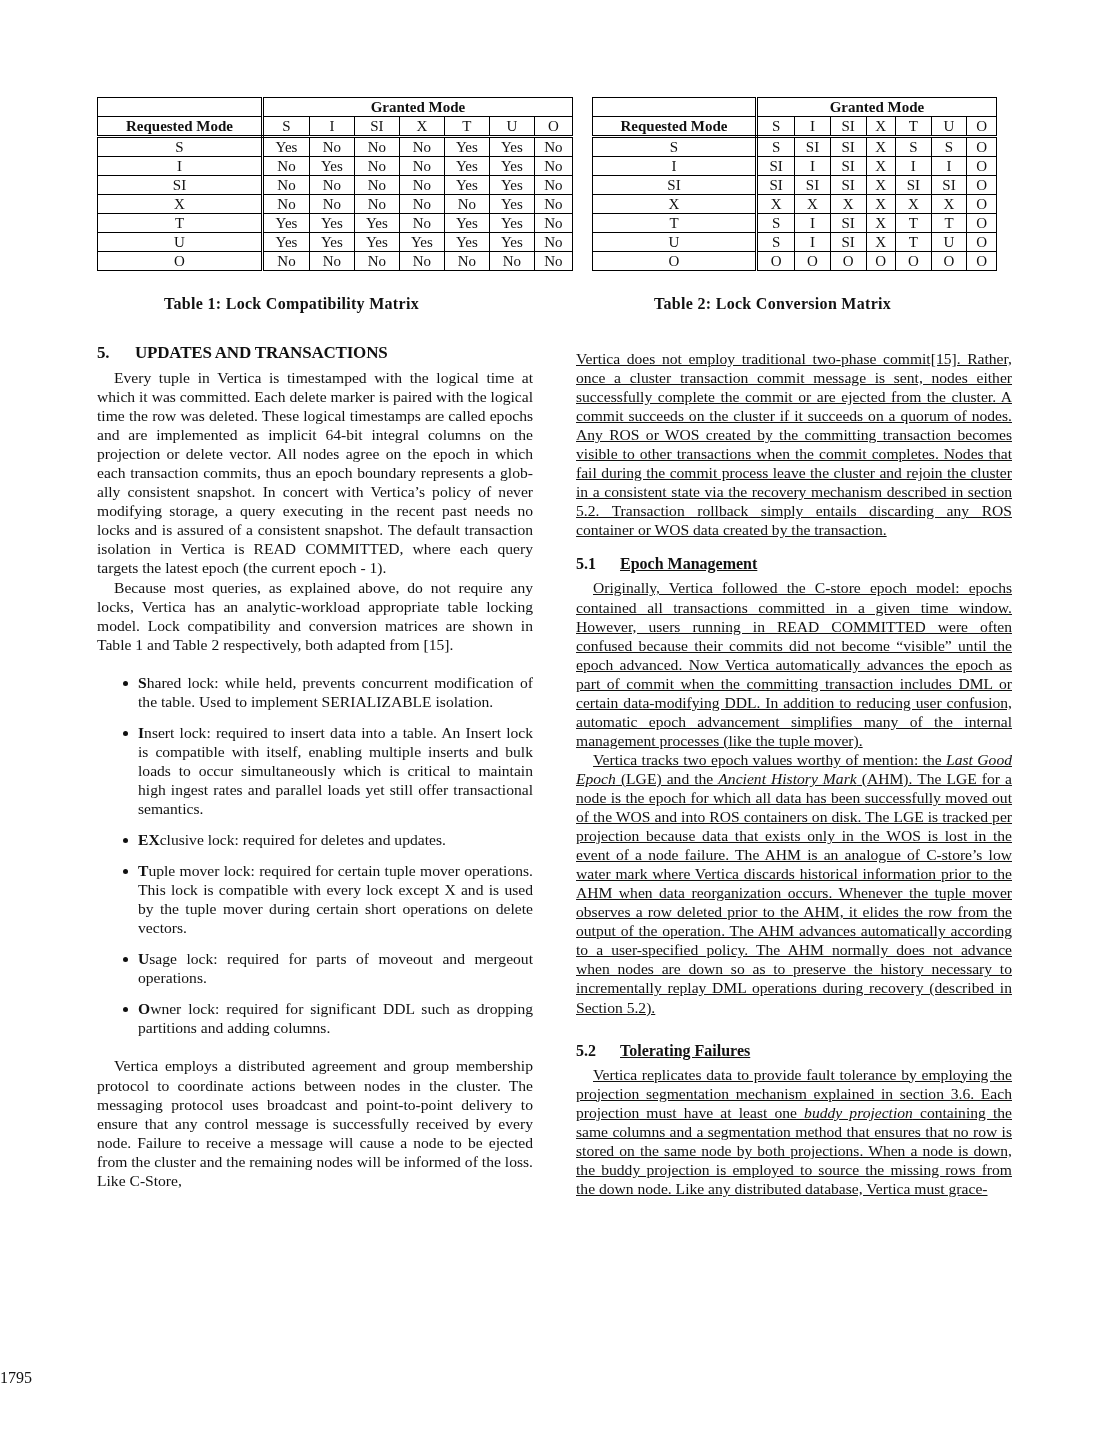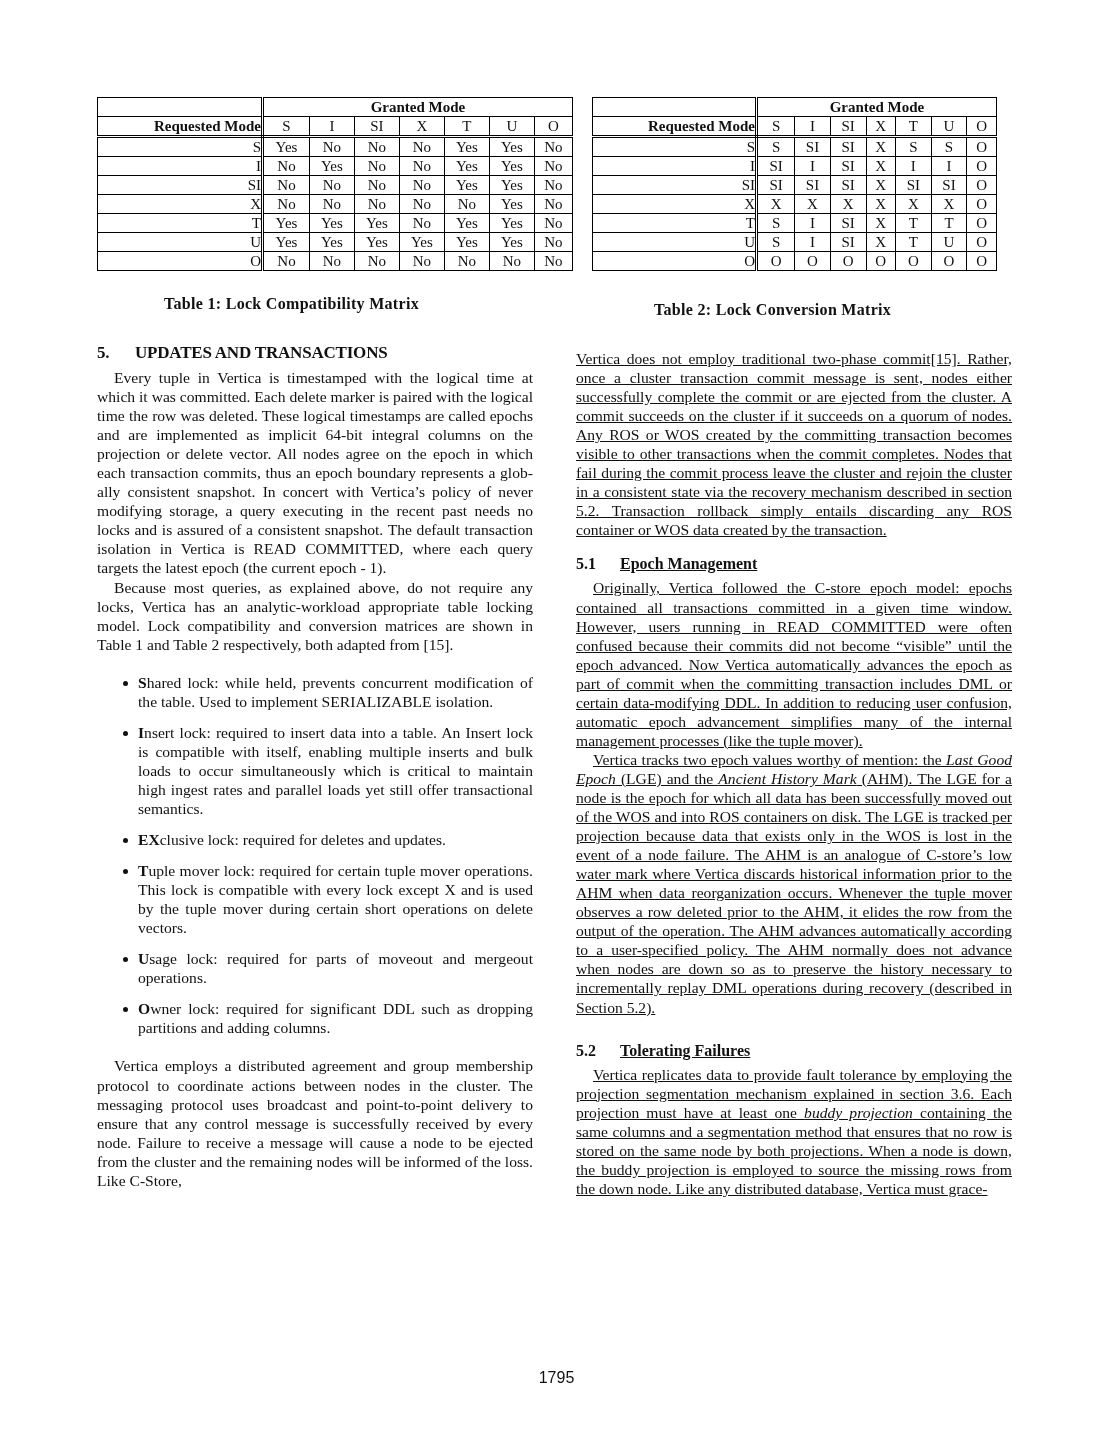--- a/index.html
+++ b/index.html
@@ -8,28 +8,28 @@
   .page { position: absolute; left: 0; top: 0; width: 1113px; height: 1440px; }
 
   
   .tbl-wrap { position: absolute; top: 97px; }
   #t1 { left: 97px; width: 476px; }
   #t2 { left: 592px; width: 405px; }
   table.mx { border-collapse: collapse; width: 100%;
              font-family: "Liberation Serif", serif; font-size: 15px; line-height: 18px; }
   table.mx td, table.mx th { border: 1px solid #000; text-align: center; padding: 0; height: 18px; font-weight: normal; }
   table.mx th.hd { font-weight: bold; }
-  table.mx .reqcol { border-right: 3px double #000; text-align: right; }
+  table.mx .reqcol { border-right: 3px double #000; }
   table.mx tr.hdr2 td, table.mx tr.hdr2 th { border-bottom: 3px double #000; }
   #t1 .reqcol { width: 163px; }
   #t2 .reqcol { width: 162px; }
   .caption { position: absolute; top: 295px; font-family: "Liberation Serif", serif;
              font-weight: bold; font-size: 16px; letter-spacing: 0.3px; text-align: center; }
   #cap1 { left: 164px; }
-  #cap2 { left: 654px; margin-top: 6px; }
+  #cap2 { left: 654px; }
 
   
   .col { position: absolute; top: 340px; font-family: "Liberation Serif", serif;
          font-size: 15.6px; line-height: 19.05px; text-align: justify; hyphens: manual; }
   #left { left: 97px; width: 436px; }
   #right { left: 576px; width: 436px; top: 349px; text-decoration: underline; }
   h2.sec { font-family: "Liberation Serif", serif; font-weight: bold; font-size: 17px;
            margin: 0 0 2px 0; line-height: 26px; letter-spacing: -0.2px; }
   h3.sub { font-family: "Liberation Serif", serif; font-weight: bold; font-size: 16px;
            margin: 13px 0 2px 0; line-height: 24px; }
@@ -37,22 +37,22 @@
   h2.sec .num { width: 38px; }
   h3.sub .num { width: 44px; }
   p { margin: 0; text-indent: 17px; }
   p.noindent { text-indent: 0; }
   ul.locks { list-style: none; margin: 19px 0 19px 0; padding: 0 0 0 41px; }
   ul.locks li { position: relative; margin-bottom: 12px; }
   ul.locks li::before { content: ""; position: absolute; left: -15px; top: 8px;
                         width: 5px; height: 5px; background: #111; border-radius: 50%; }
   .b { font-weight: bold; }
   .i { font-style: italic; }
-  .pageno { position: absolute; top: 1369px; left: 0; width: 1113px; text-align: center;
-            font-family: Liberation Sans, sans-serif; font-size: 16px; }
+  .pageno { position: absolute; top: 1369px; left: 0; width: 1113px; text-align: left;
+            font-family: Liberation Serif, serif; font-size: 16px; }
   .gap { height: 16px; }
 </style>
 </head>
 <body>
 
 <div class="page">
 
   <div class="tbl-wrap" id="t1">
     <table class="mx">
       <tbody>

